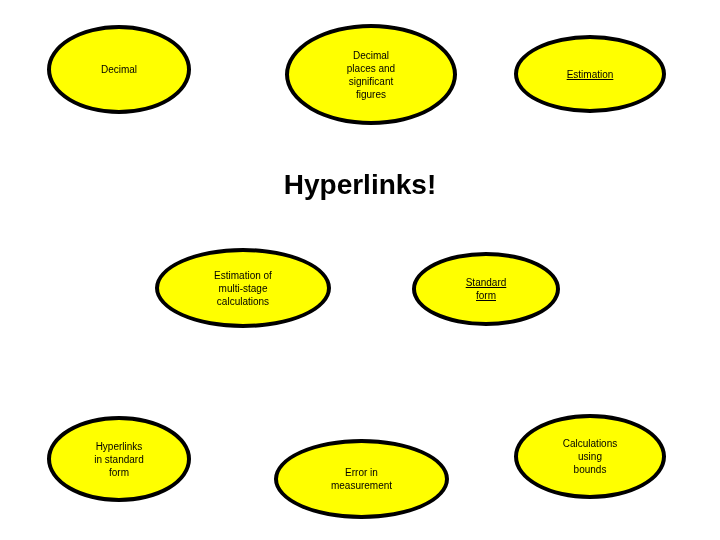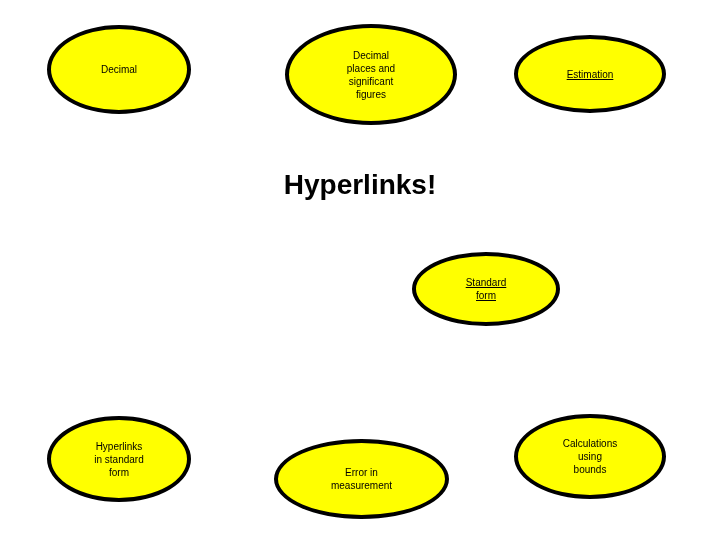--- a/index.html
+++ b/index.html
@@ -86,20 +86,25 @@
 significant
 figures</span>
   </div>
 
   <div class="node" id="node-estimation">
     <span class="node-label">Estimation</span>
   </div>
 
   <div id="slide-title">Hyperlinks!</div>
 
+  <div class="node" id="node-estimation-multi">
+    <span class="node-label">Estimation of
+multi-stage
+calculations</span>
+  </div>
 
   <div class="node" id="node-standard-form">
     <span class="node-label">Standard
 form</span>
   </div>
 
   <div class="node" id="node-calculating-std">
     <span class="node-label">Hyperlinks
 in standard
 form</span>

